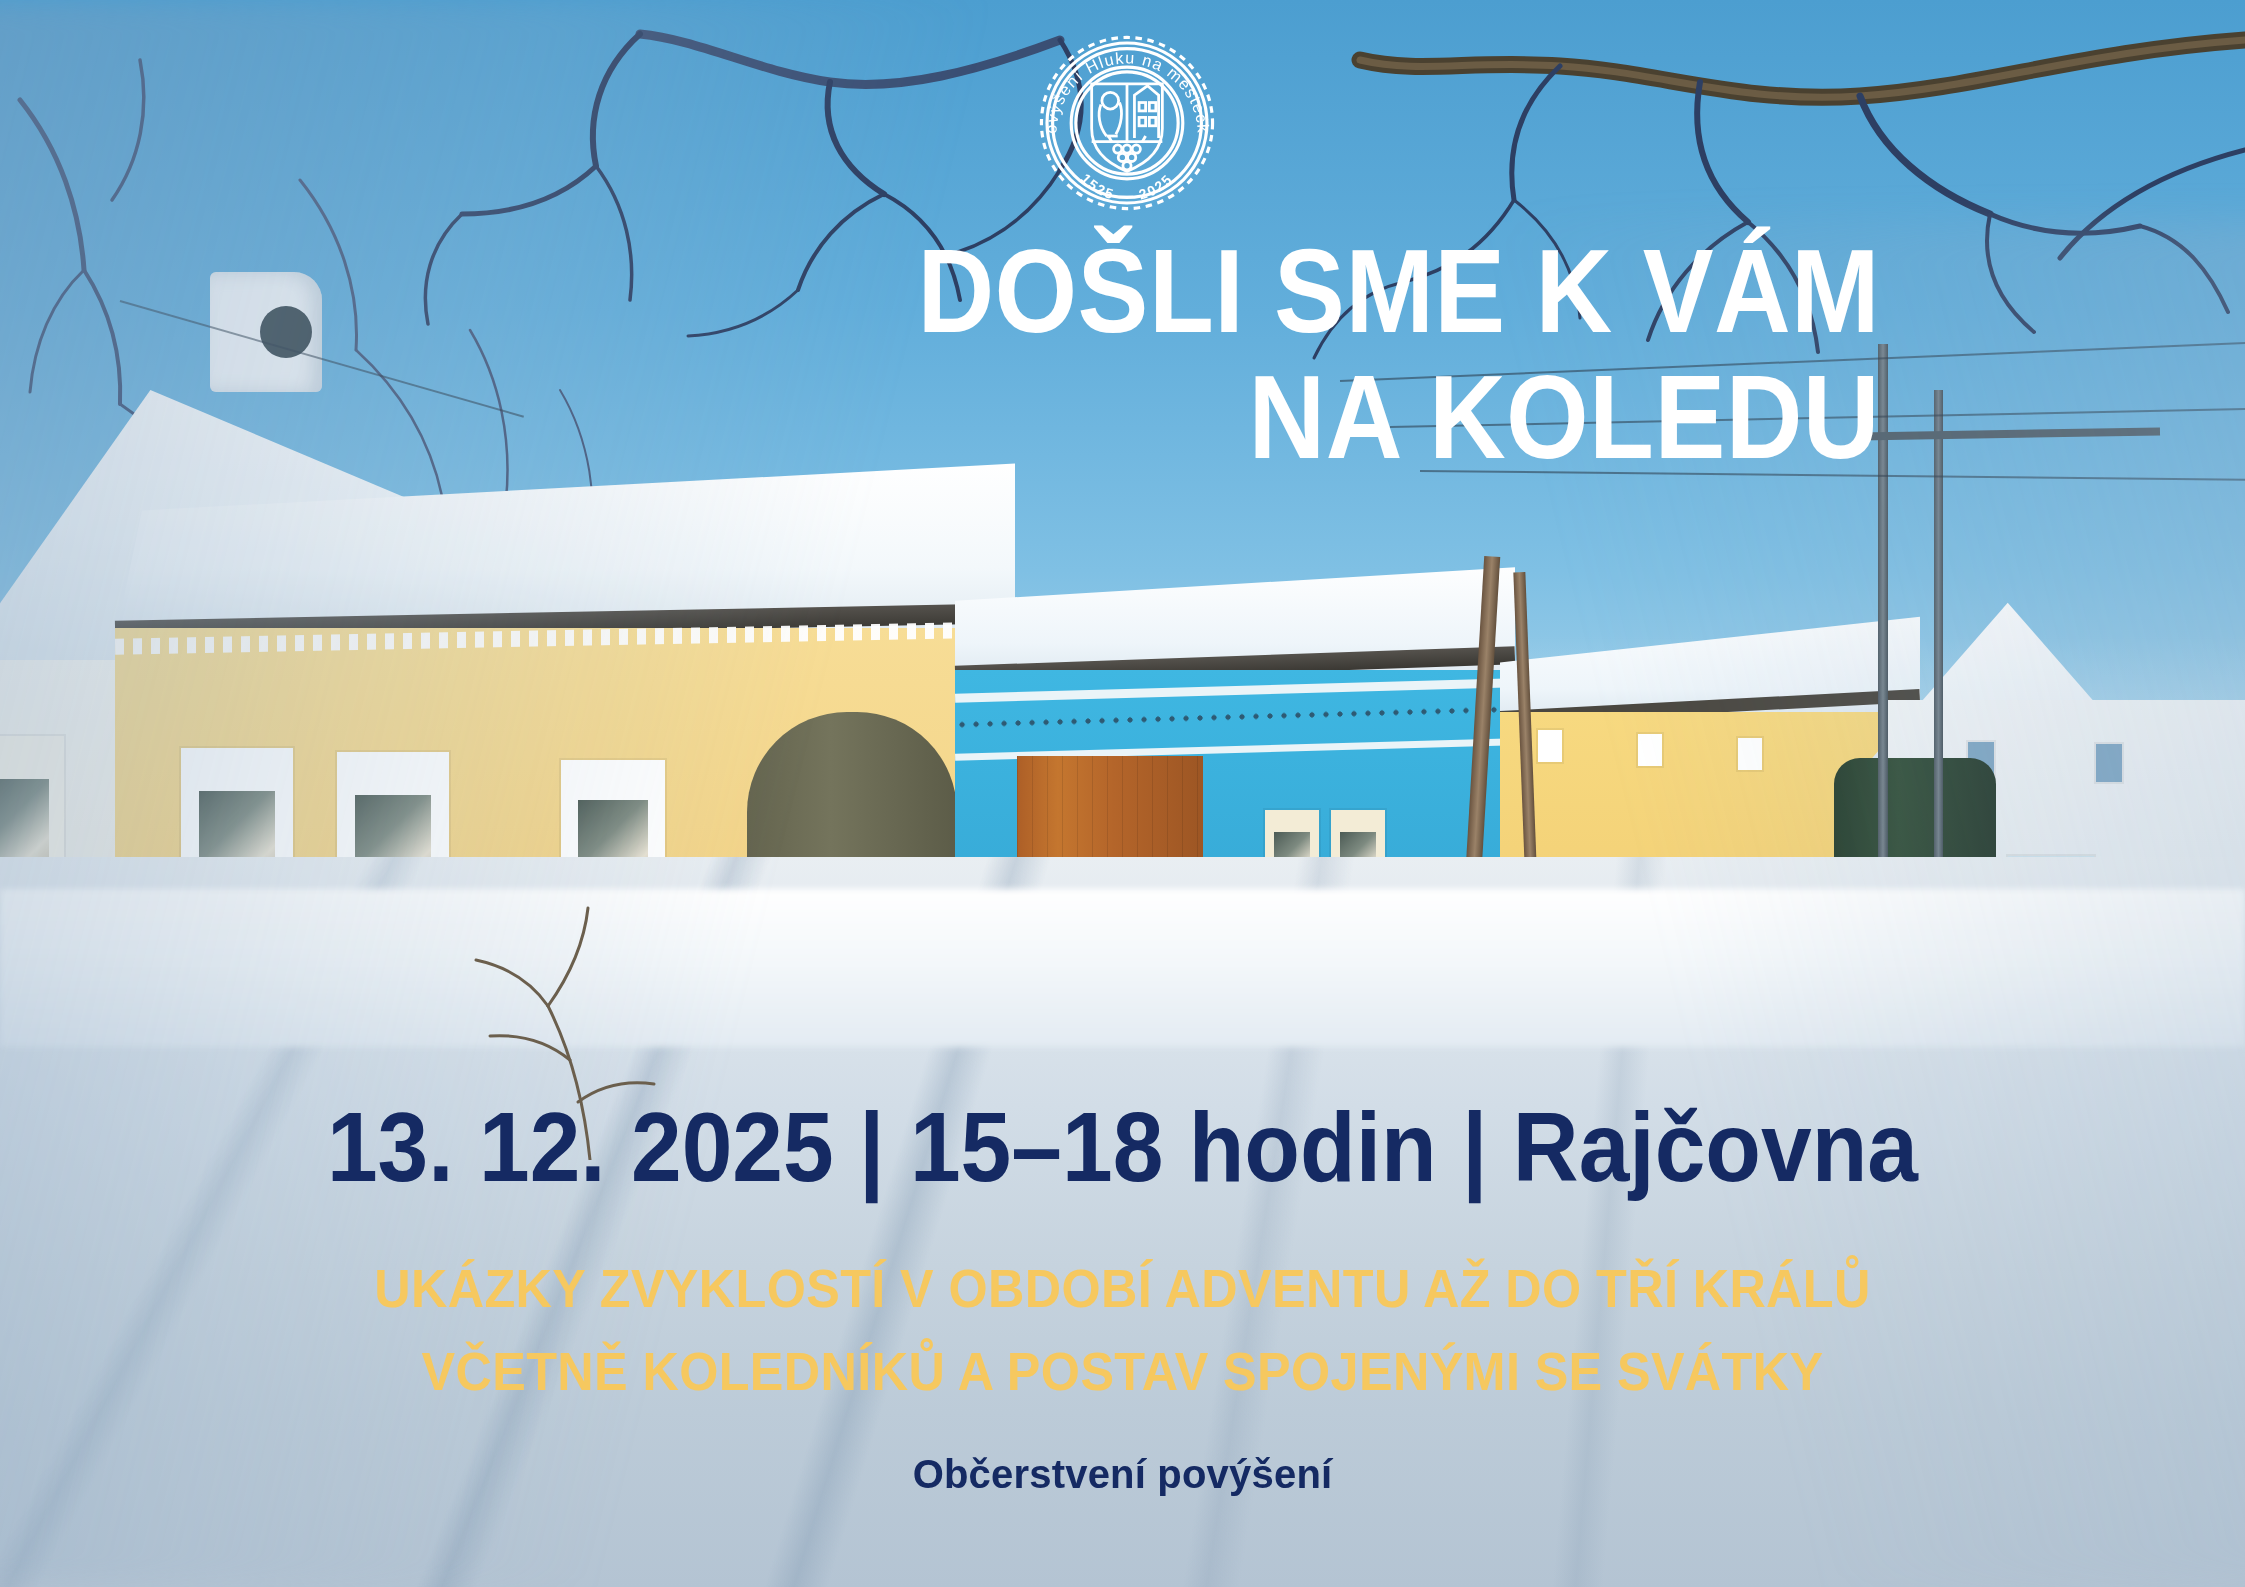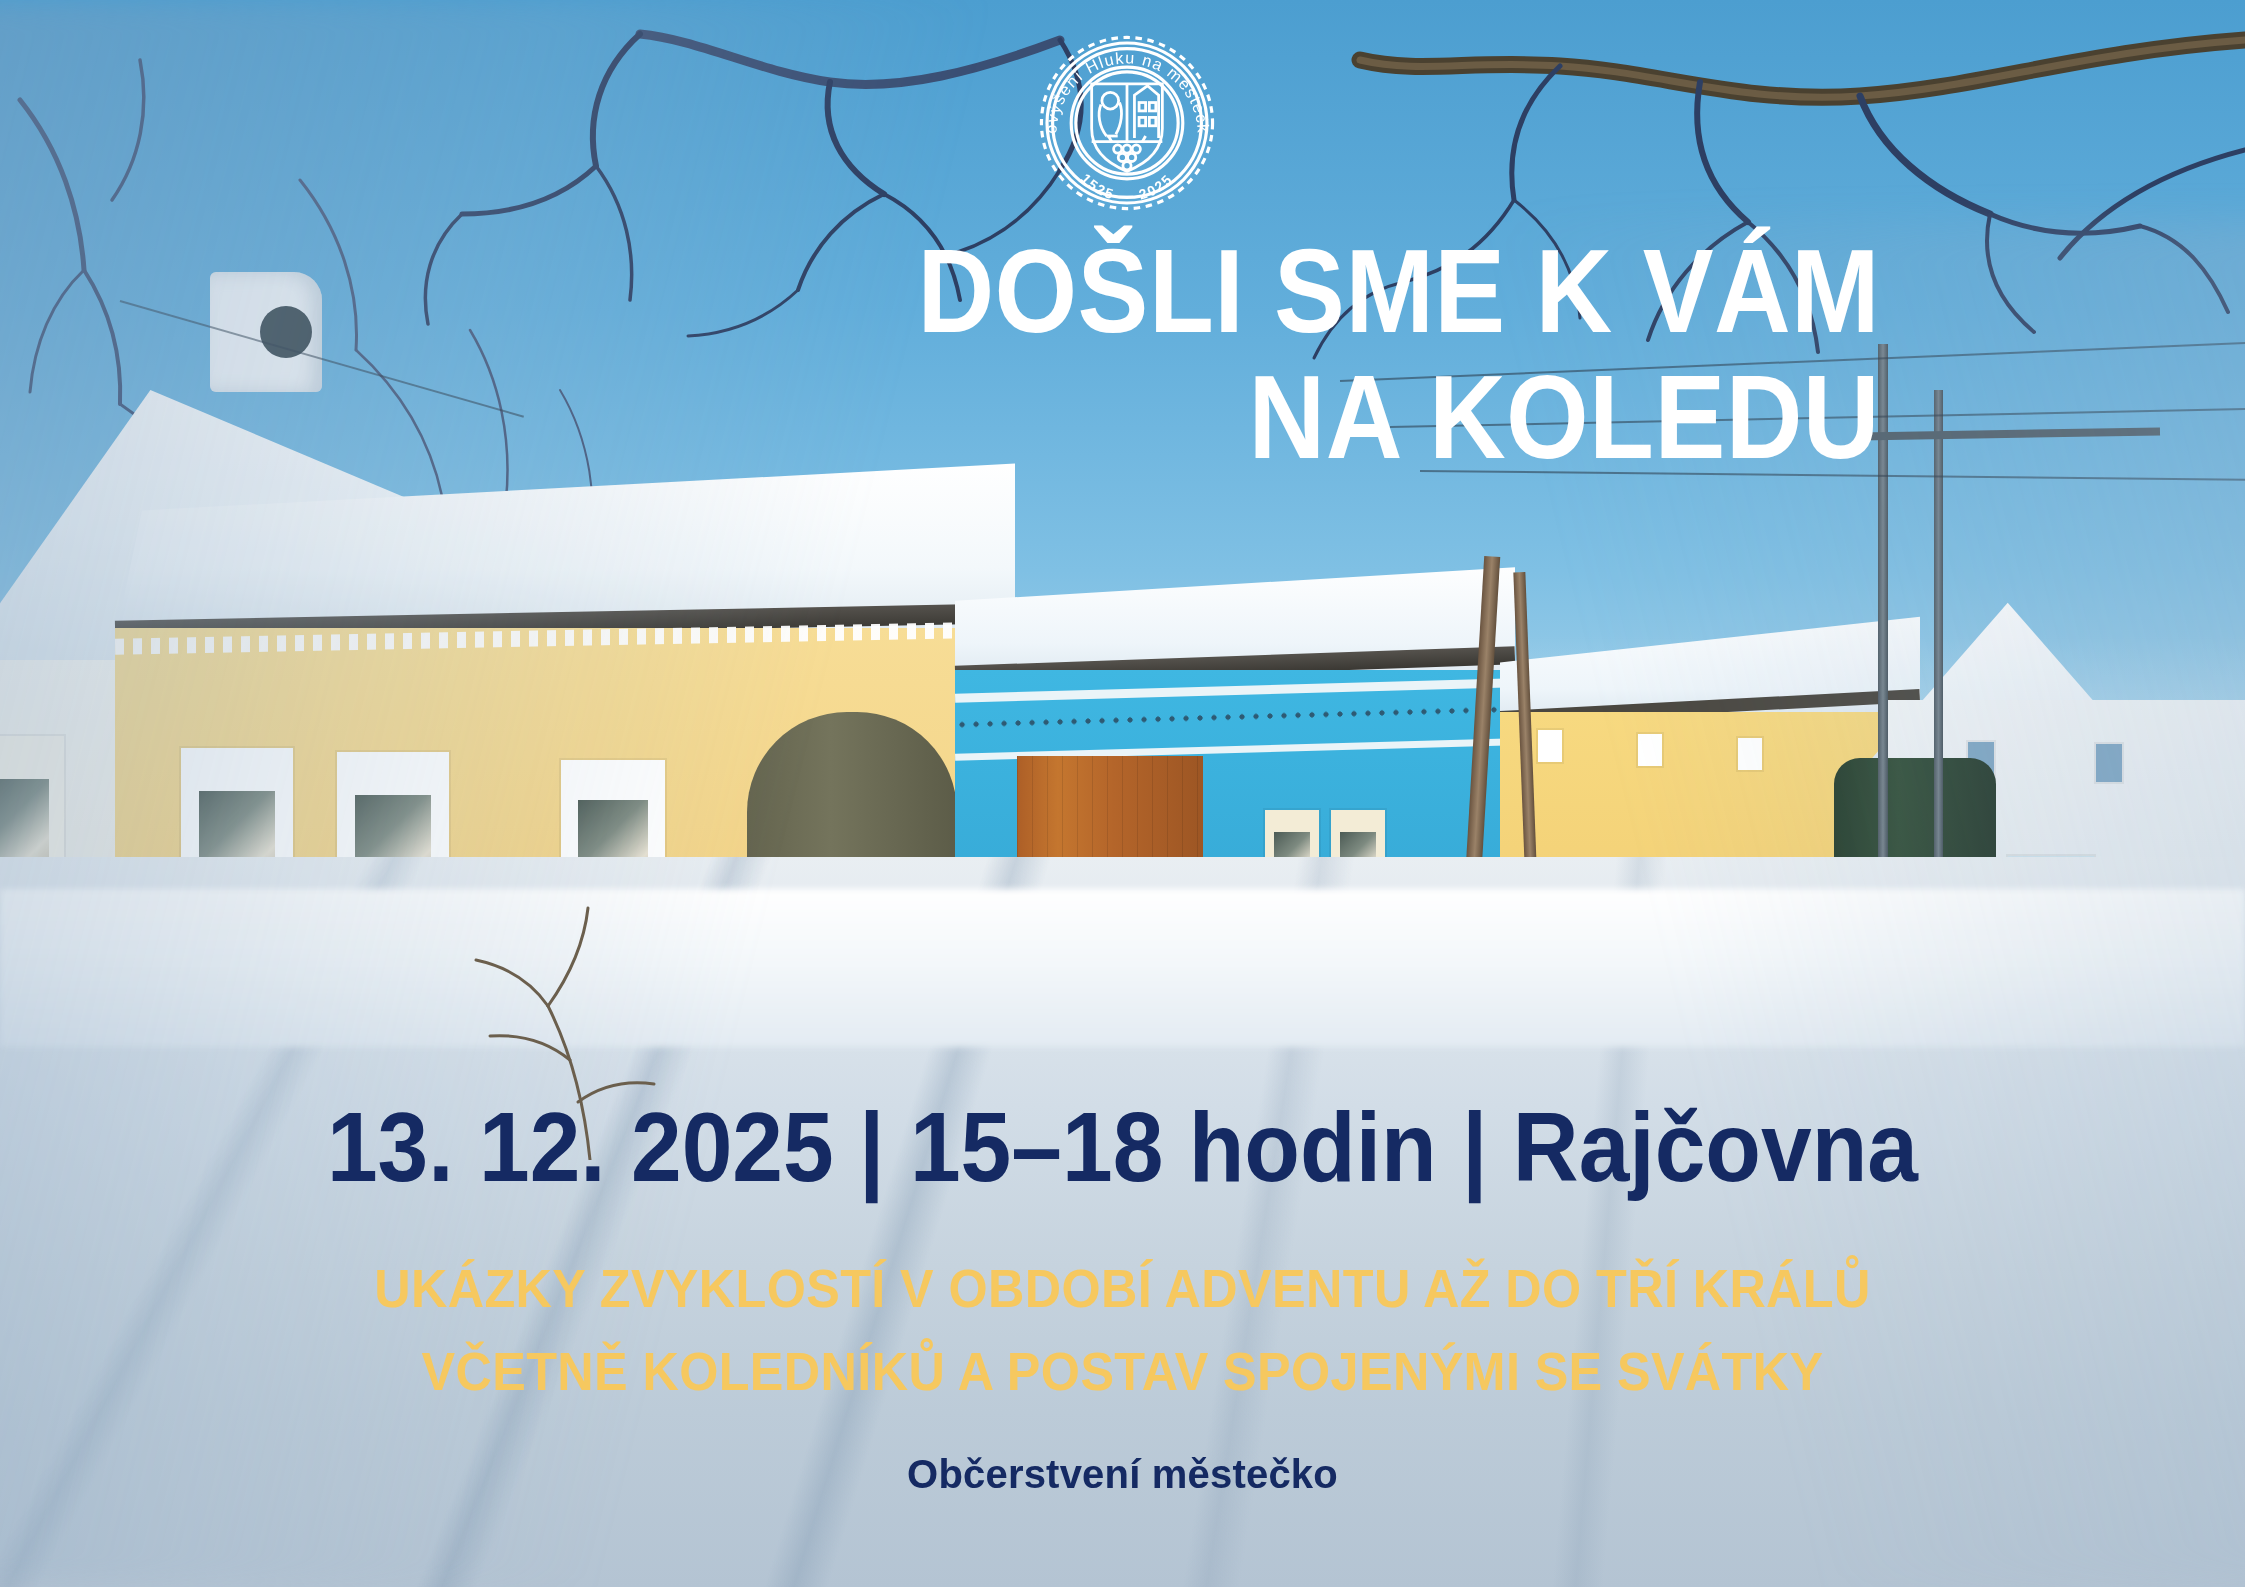--- a/index.html
+++ b/index.html
@@ -375,15 +375,15 @@
     <span>13. 12. 2025</span>
     <span>|</span>
     <span>15–18 hodin</span>
     <span>|</span>
     <span>Rajčovna</span>
   </div>
 
   <div class="sub sub1 txt">UKÁZKY ZVYKLOSTÍ V OBDOBÍ ADVENTU AŽ DO TŘÍ KRÁLŮ</div>
   <div class="sub sub2 txt">VČETNĚ KOLEDNÍKŮ A POSTAV SPOJENÝMI SE SVÁTKY</div>
 
-  <div class="note txt">Občerstvení městečko</div>
+  <div class="note txt">Občerstvení povýšení</div>
 
 </div>
 
 </body></html>

